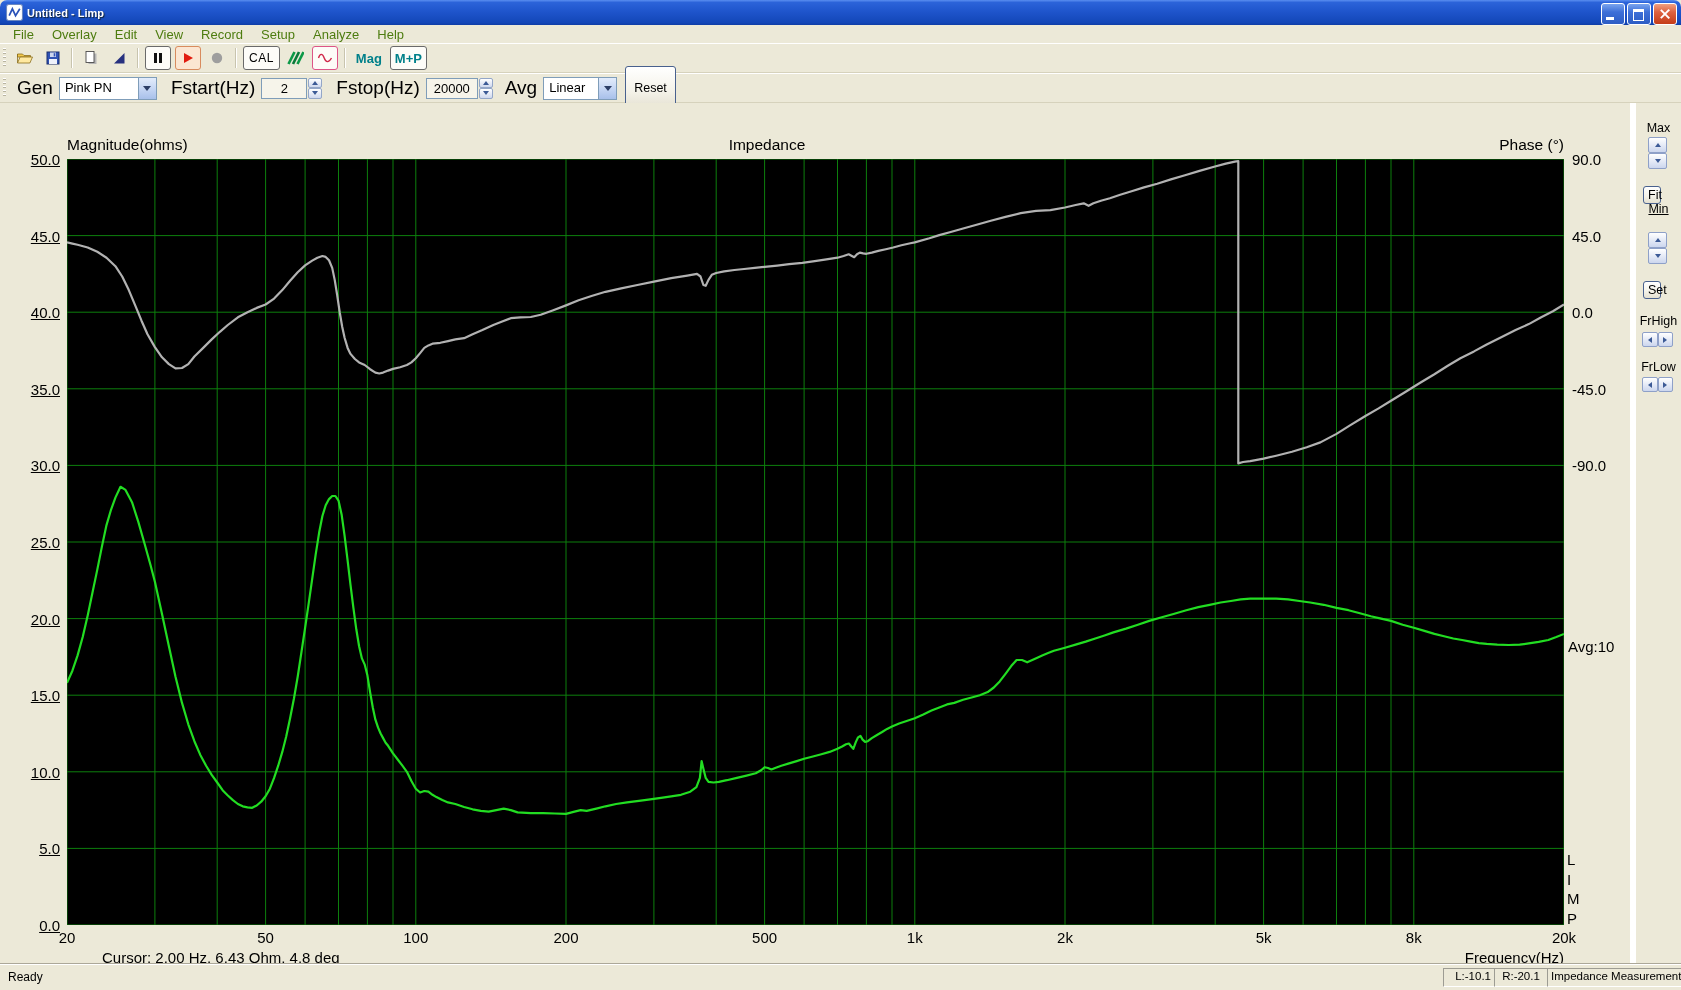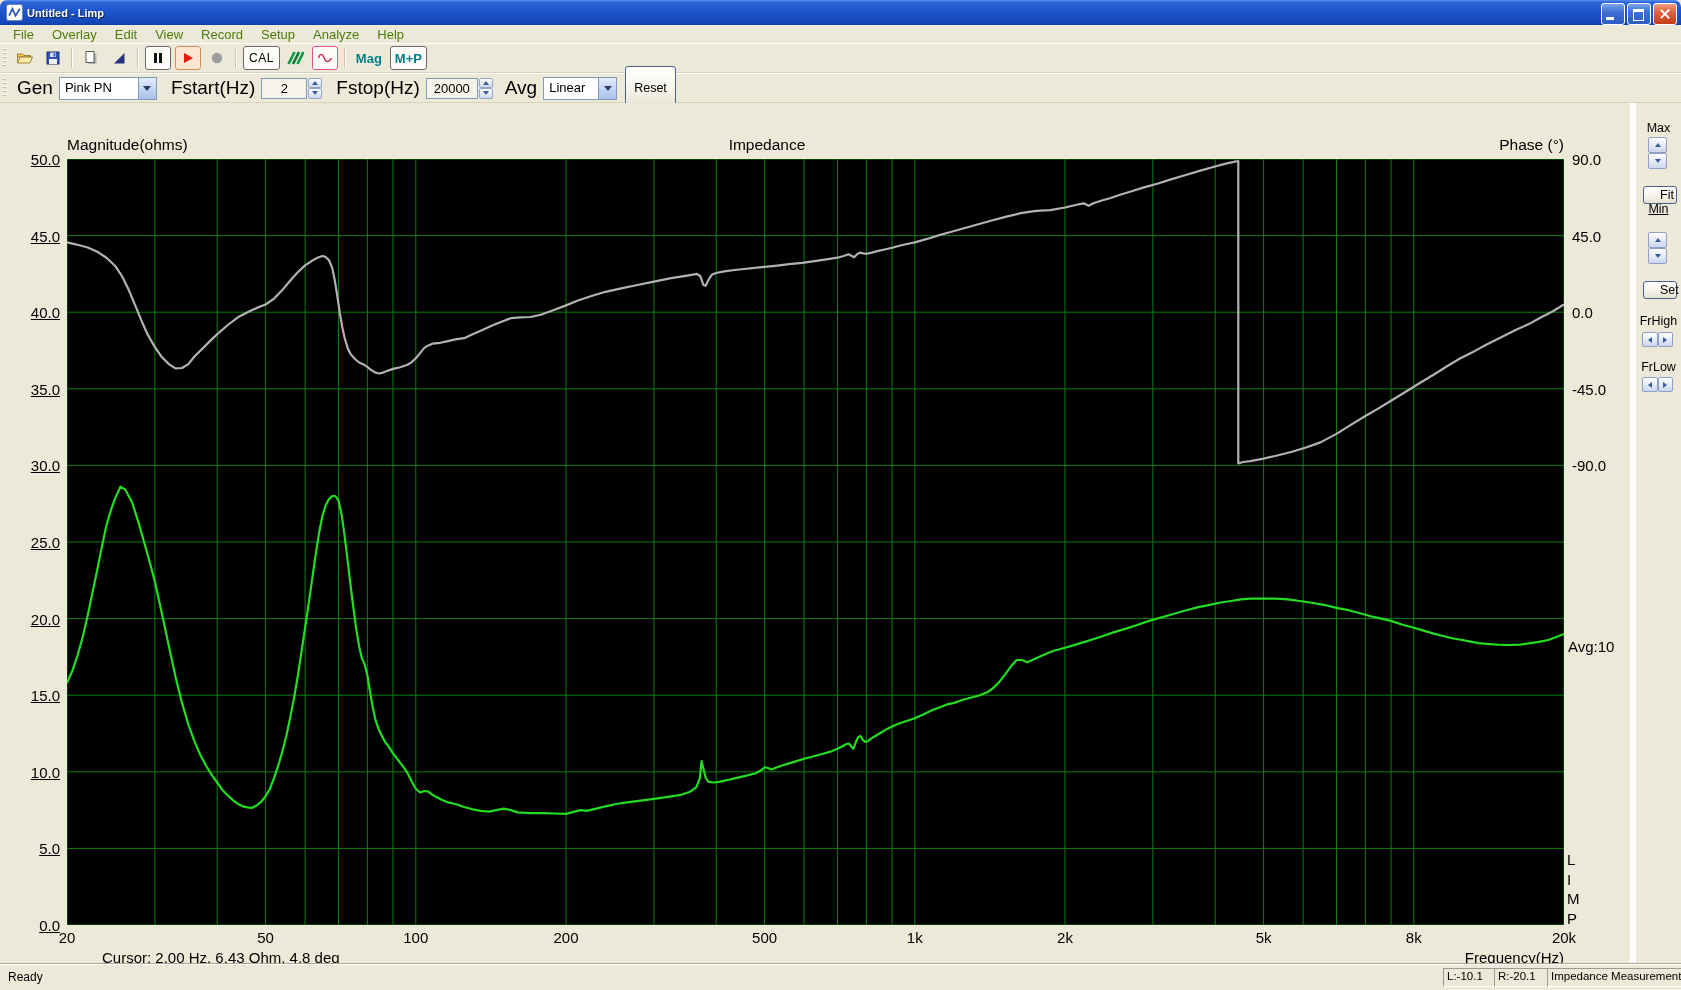--- a/index.html
+++ b/index.html
@@ -71,21 +71,21 @@
   .limp-letter{position:absolute;left:1567px;width:16px;font-size:15px;color:#000;}
   .vstrip{position:absolute;left:1630px;top:0;width:6px;height:100%;background:#fff;}
   .rpanel{position:absolute;left:1636px;top:0;width:45px;height:100%;background:#ece9d8;}
   .rp-label{position:absolute;width:100%;text-align:center;font-size:12.5px;color:#000;}
   .vspin{position:absolute;left:12px;width:19px;height:32px;display:flex;flex-direction:column;cursor:pointer;}
   .vspin .cell{flex:1;border:1px solid #8ea0c8;border-radius:2px;background:linear-gradient(180deg,#fff,#ccd6ee);
     display:flex;align-items:center;justify-content:center;}
   .hspin{position:absolute;left:6px;width:31px;height:15px;display:flex;cursor:pointer;}
   .hspin .cell{flex:1;border:1px solid #8ea0c8;border-radius:2px;background:linear-gradient(180deg,#fff,#ccd6ee);
     display:flex;align-items:center;justify-content:center;}
-  .rp-btn{position:absolute;left:7px;width:18px;text-align:center;padding:1px 16px;}
+  .rp-btn{position:absolute;left:7px;width:18px;text-align:center;padding:1px 4px;}
 
   
   .statusbar{flex:0 0 25px;height:25px;background:#ece9d8;border-top:1px solid #fff;position:relative;
     box-shadow:0 -1px 0 #aca899;font-size:12px;color:#000;}
   .sb-ready{position:absolute;left:8px;top:5px;}
   .sb-cell{position:absolute;top:3px;height:16px;border:1px solid;border-color:#9d9c93 #fff #fff #9d9c93;
     padding:1px 3px 0 3px;font-size:11.5px;white-space:nowrap;overflow:hidden;}
 </style>
 </head>
 <body>
@@ -352,18 +352,18 @@
       <div class="tick xt" style="left: 1383.79px;">8k</div>
       <div class="tick xt" style="left: 1534px;">20k</div>
       <div class="limp-letter" style="top: 748px;">L</div>
       <div class="limp-letter" style="top: 767.5px;">I</div>
       <div class="limp-letter" style="top: 787px;">M</div>
       <div class="limp-letter" style="top: 806.5px;">P</div>
     </div>
 
   <div class="statusbar">
     <span class="sb-ready">Ready</span>
-    <span class="sb-cell" style="left:1443px;width:44px;">L:-10.1</span>
-    <span class="sb-cell" style="left:1494px;width:46px;">R:-20.1</span>
+    <span class="sb-cell" style="left:1443px;width:44px;text-align:right;">L:-10.1</span>
+    <span class="sb-cell" style="left:1494px;width:46px;text-align:center;">R:-20.1</span>
     <span class="sb-cell" style="left:1547px;width:128px;">Impedance Measurement</span>
   </div>
 
 </div>
 
 </body></html>

